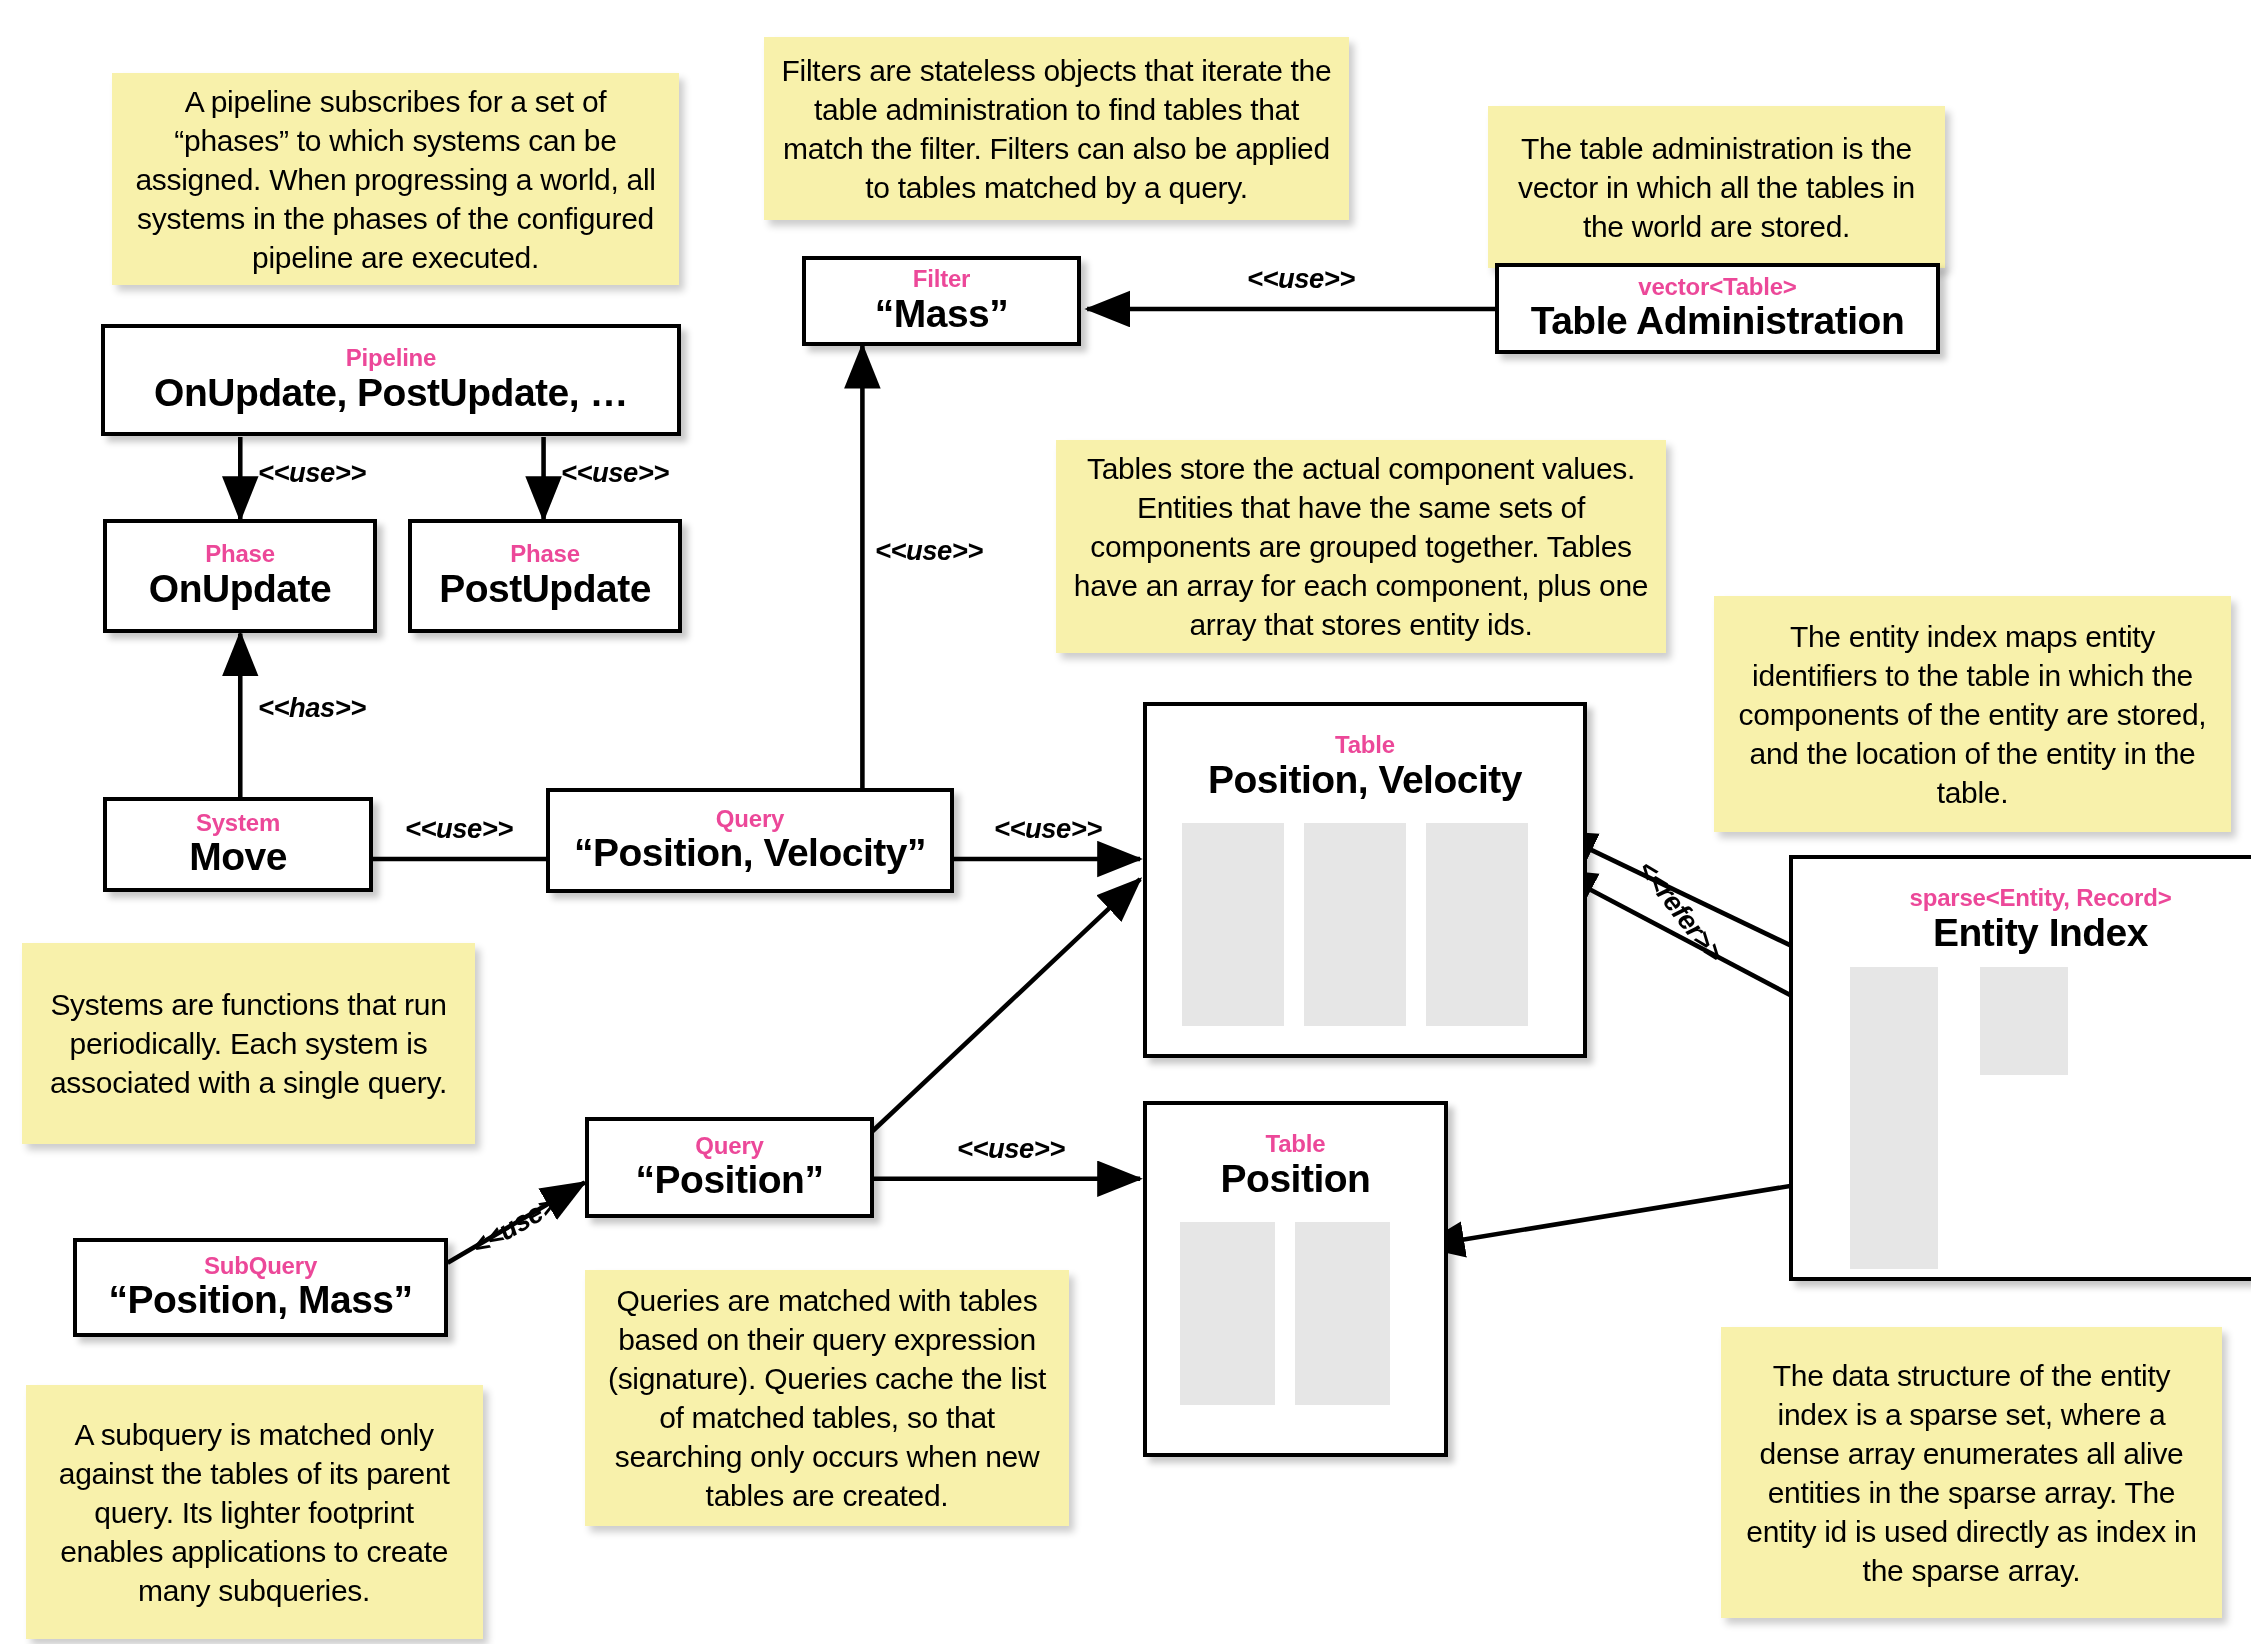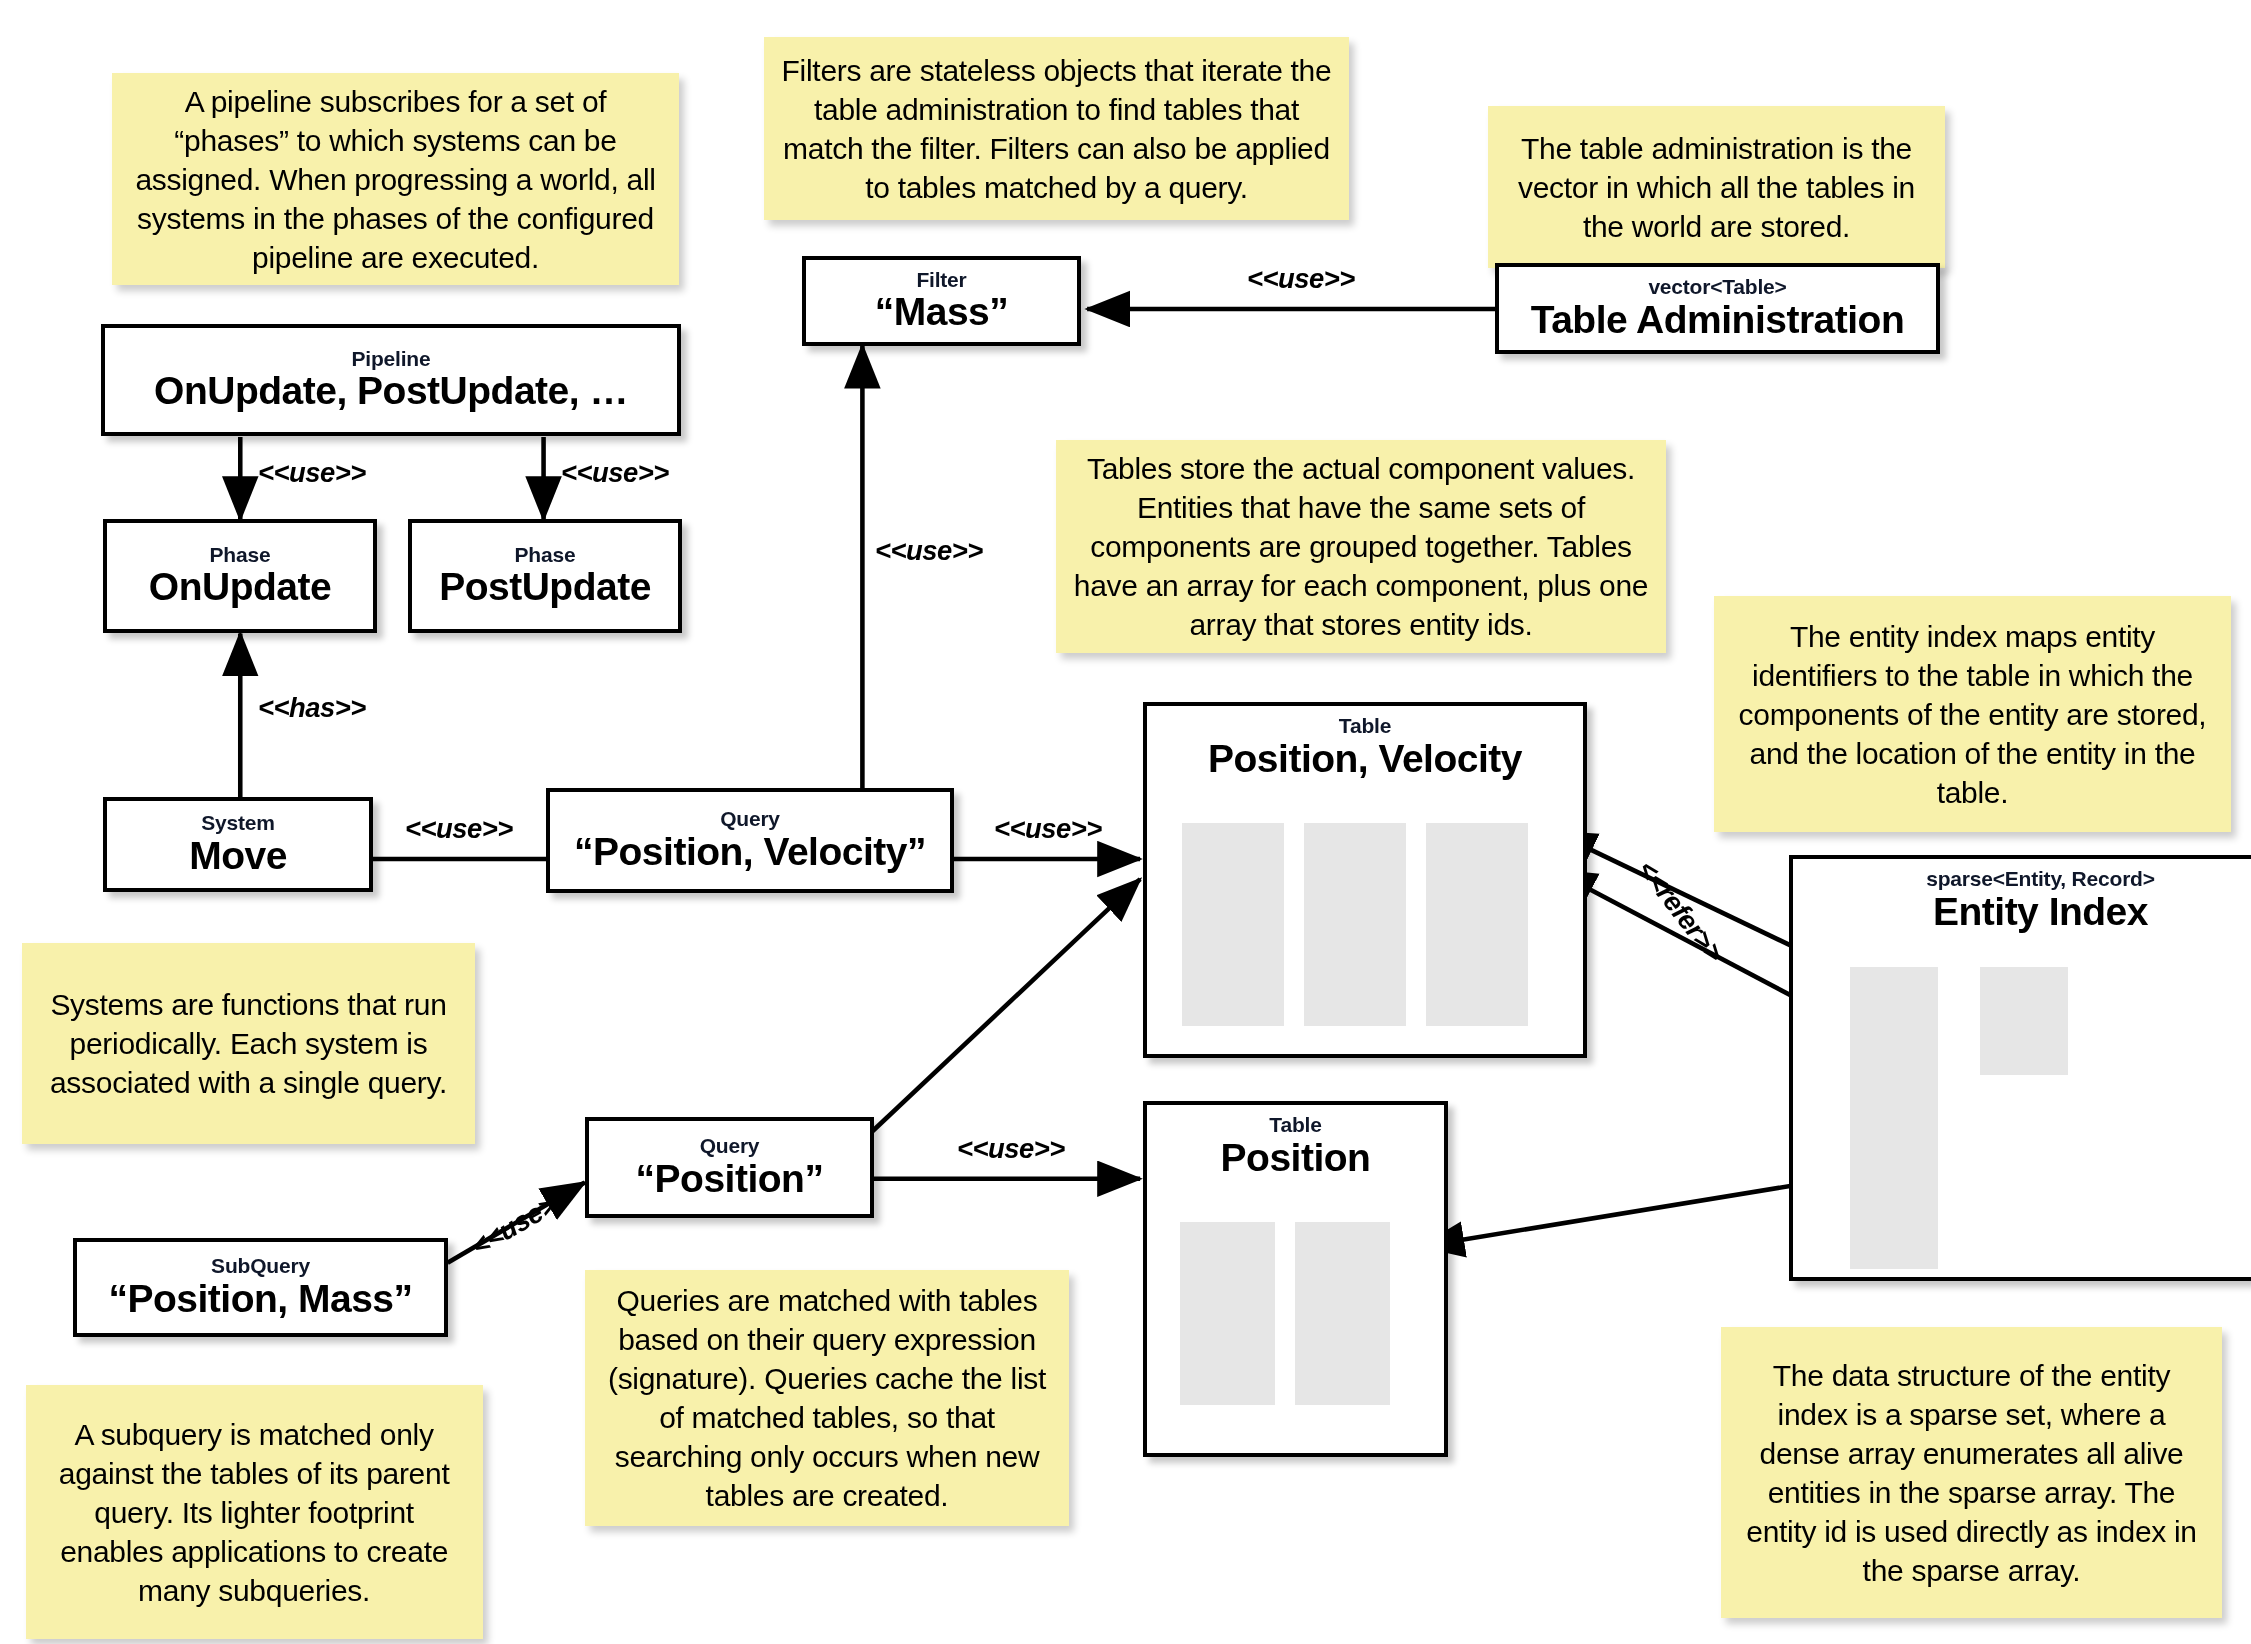--- a/index.html
+++ b/index.html
@@ -22,37 +22,37 @@
     border: 4.6px solid #000000;
     box-shadow: 5.5px 6.4px 6.4px rgba(0,0,0,0.22);
     box-sizing: border-box;
     display: flex;
     flex-direction: column;
     align-items: center;
     justify-content: center;
     text-align: center;
   }
   .uml-stereotype {
-    font-size: 21px;
+    font-size: 24px;
     font-weight: 700;
-    color: #0f172a;
+    color: #ec4899;
     line-height: 1.12;
     letter-spacing: -0.2px;
   }
   .uml-title {
     font-size: 39px;
     font-weight: 700;
     color: #000;
     line-height: 1.1;
     letter-spacing: -0.5px;
   }
   
   .uml-box.container-box {
     justify-content: flex-start;
-    padding-top: 8px;
+    padding-top: 26px;
   }
   .cells {
     position: absolute;
     display: flex;
   }
   .cell {
     background: #e6e6e6;
   }
   
   .note {

